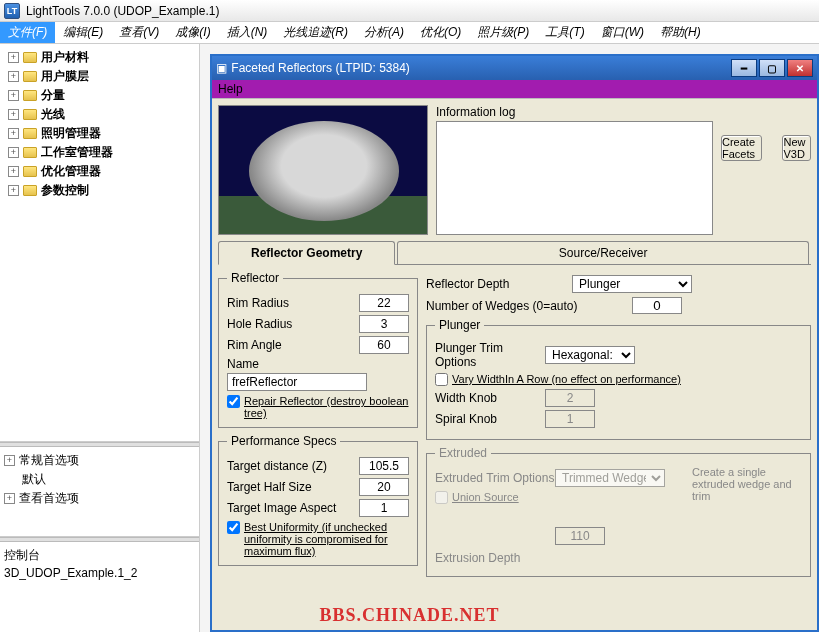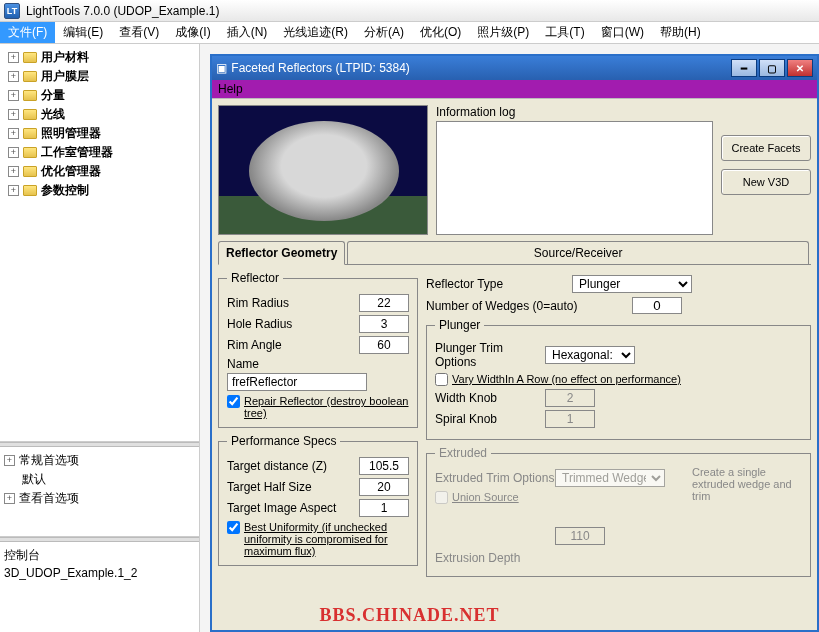--- a/index.html
+++ b/index.html
@@ -1,20 +1,20 @@
 <!DOCTYPE html>
 <html><head>
 <meta charset="utf-8">
 <style>
 * { box-sizing: border-box; margin: 0; padding: 0; font-family: "Microsoft YaHei", Tahoma, sans-serif; }
 body { background: #fff; width: 819px; height: 632px; overflow: hidden; font-size: 12px; color: #000; position: relative; }
 .titlebar { background: linear-gradient(#fff, #e8e8e8); border-bottom: 1px solid #ccc; height: 22px; display: flex; align-items: center; padding: 0 4px; }
 .app-icon { width: 16px; height: 16px; background: linear-gradient(#4a90e2,#2060b0); border: 1px solid #305080; border-radius: 2px; margin-right: 6px; display: flex; align-items: center; justify-content: center; color: #fff; font-size: 9px; font-weight: bold; }
 .menubar { background: #fff; border-bottom: 1px solid #ccc; height: 22px; display: flex; align-items: stretch; }
-.menubar .menu { padding: 4px 8px; display: flex; align-items: center; cursor: default; }
+.menubar .menu { padding: 4px 8px; display: flex; align-items: center; cursor: default; font-style: italic; }
 .menubar .menu.active { background: #3399ff; color: #fff; }
 .main { display: flex; height: calc(632px - 44px); }
 .sidebar { width: 200px; border-right: 1px solid #ccc; display: flex; flex-direction: column; }
 .tree-pane { flex: 1; overflow: auto; padding: 4px; border-bottom: 1px solid #ccc; }
 .tree-item { display: flex; align-items: center; gap: 4px; padding: 1px 0 1px 4px; }
 .tree-plus { width: 11px; height: 11px; border: 1px solid #888; display: flex; align-items: center; justify-content: center; font-size: 9px; line-height: 1; color: #555; background: #fff; }
 .folder-icon { width: 14px; height: 11px; background: linear-gradient(#ffe680,#e6c24d); border: 1px solid #c9a227; border-radius: 1px; }
 .tree-label { font-weight: bold; }
 .pane2 { height: 90px; border-bottom: 1px solid #ccc; padding: 4px; }
 .pane2 .tree-plus { margin-left: 0; }
@@ -29,24 +29,24 @@
 .win-btn.min, .win-btn.max { background: linear-gradient(#d0e0f8,#9ab8e0); color: #000; }
 .win-btn.close { background: linear-gradient(#f08080,#c03030); color: #fff; }
 .child-menu { background: #a21caf; border-bottom: 1px solid #bbb; padding: 2px 6px; }
 .child-body { flex: 1; background: #ece9d8; padding: 6px; overflow: hidden; position: relative; }
 .top-row { display: flex; gap: 8px; margin-bottom: 6px; }
 .preview { width: 210px; height: 130px; background: linear-gradient(#0b0b42 70%, #3a5a3a 70%); position: relative; border: 1px solid #888; }
 .cyl { position: absolute; left: 30px; top: 15px; width: 150px; height: 100px; background: radial-gradient(ellipse at 50% 45%, #d8d8d8 40%, #888 70%); border-radius: 50%; }
 .info-area { flex: 1; display: flex; flex-direction: column; }
 .info-label { font-size: 12px; margin-bottom: 2px; }
 .info-box { flex: 1; background: #fff; border: 1px solid #888; }
-.right-btns { width: 90px; display: flex; flex-direction: column; gap: 8px; padding-top: 30px; }
+.right-btns { width: 90px; display: flex; gap: 20px; padding-top: 30px; justify-content: flex-end; }
 .win-button { background: #ece9d8; border: 1px solid #888; border-radius: 3px; height: 26px; display: flex; align-items: center; justify-content: center; font-size: 11px; box-shadow: inset 1px 1px #fff; }
 .tabs { display: flex; border-bottom: 1px solid #888; margin-top: 2px; }
-.tab { padding: 4px 7px; border: 1px solid #888; border-bottom: none; background: #ece9d8; margin-right: 2px; border-radius: 3px 3px 0 0; font-size: 12px; }
+.tab { padding: 4px 32px; border: 1px solid #888; border-bottom: none; background: #ece9d8; margin-right: 2px; border-radius: 3px 3px 0 0; font-size: 12px; }
 .tab.active { background: #ece9d8; font-weight: bold; position: relative; margin-bottom: -1px; border-bottom: 1px solid #ece9d8; }
 .form-area { display: flex; gap: 8px; padding-top: 6px; }
 .col-left { width: 200px; }
 .col-right { flex: 1; }
 fieldset { border: 1px solid #888; padding: 6px 8px 8px; margin-bottom: 6px; }
 legend { padding: 0 4px; font-size: 12px; }
 .form-row { display: flex; align-items: center; margin: 3px 0; font-size: 12px; }
 .form-row label { flex: 1; }
 .form-row input[type=text] { width: 50px; border: 1px solid #888; padding: 1px 4px; font-size: 12px; text-align: center; background: #fff; }
 .form-row input[type=text].wide { width: 140px; text-align: left; margin-top: 2px; }
@@ -224,21 +224,21 @@
                   <input type="text" value="1" style="">
                 </div>
               <div class="check-row">
                   <input type="checkbox" checked="" style="">
                   <span>Best Uniformity (if unchecked uniformity is compromised for maximum flux)</span>
                 </div>
             </fieldset>
           </div>
           <div class="col-right">
             <div class="type-row">
-                <label>Reflector Type</label>
+                <label>Reflector Depth</label>
                 <select style="width:120px;"><option>Plunger</option></select>
               </div>
             <div class="type-row">
                 <label style="width:200px;">Number of Wedges (0=auto)</label>
                 <input type="text" style="width: 50px; border: 1px solid rgb(136, 136, 136); text-align: center;" value="0">
               </div>
 
             <fieldset>
               <legend>Plunger</legend>
               <div class="plunger-row">

